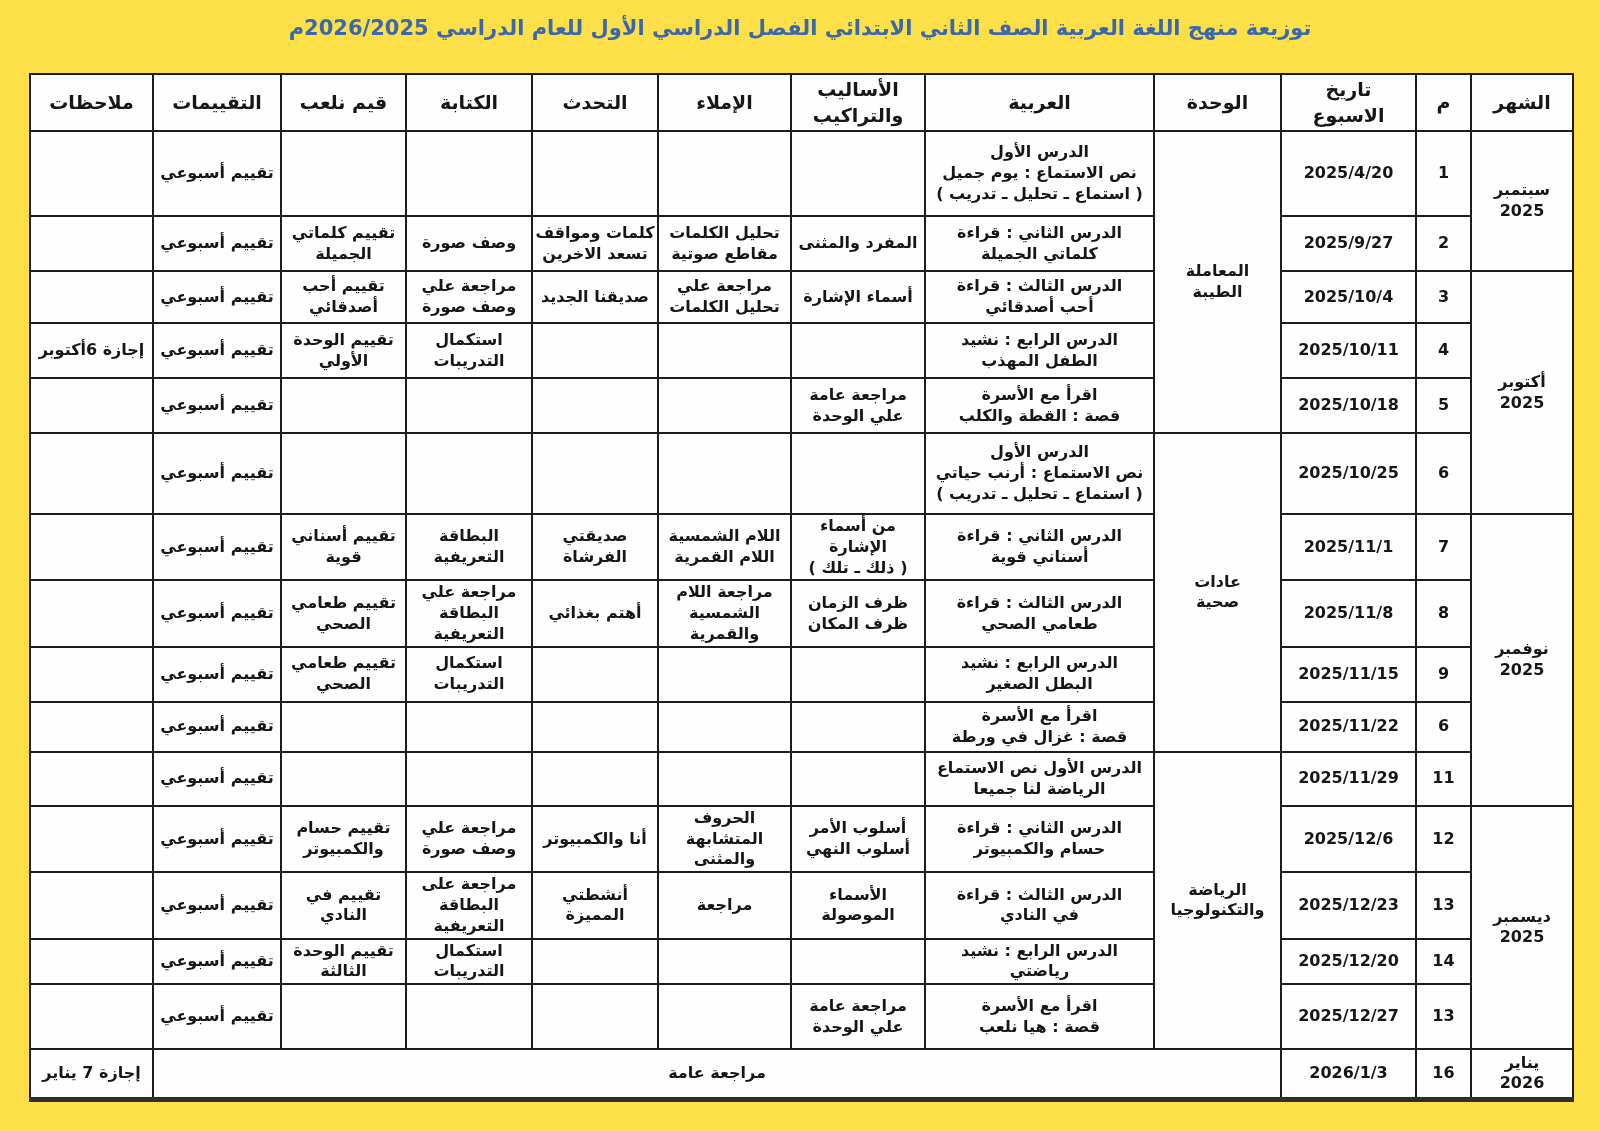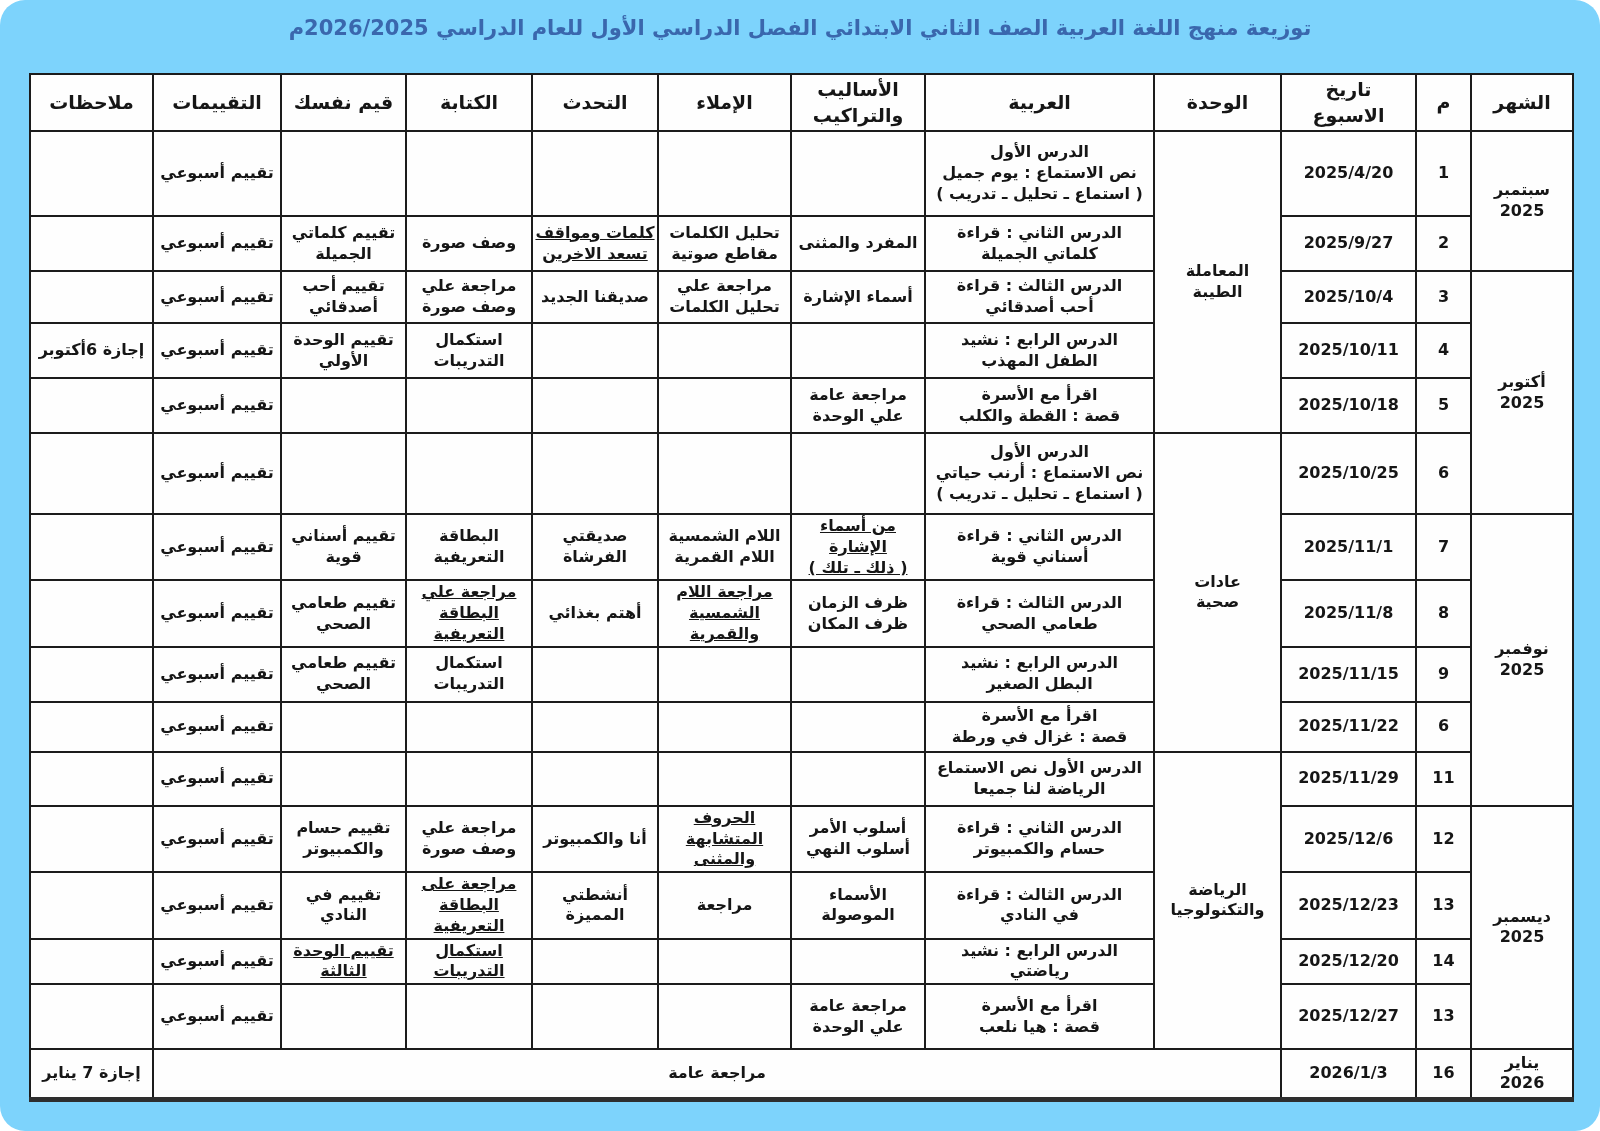--- a/index.html
+++ b/index.html
@@ -1,18 +1,18 @@
 <!DOCTYPE html>
 <html lang="ar" dir="rtl"><head>
 <meta charset="utf-8">
 <style>
   html,body{margin:0;padding:0;background:#ffffff;}
   .page{
-    position:relative;width:1600px;height:1131px;background:#7dd3fc;
-    font-family:"DejaVu Sans",sans-serif;overflow:hidden;border-radius:25px;
+    position:relative;width:1600px;height:1131px;background:#fde047;
+    font-family:"DejaVu Sans",sans-serif;overflow:hidden;
   }
   .title{
     position:absolute;top:16px;left:0;width:100%;text-align:center;
     font-size:21px;font-weight:bold;color:#3a67ad;letter-spacing:0;
   }
   table.sched{
     position:absolute;top:73px;left:29px;width:1543px;
     border-collapse:collapse;table-layout:fixed;
     border:2px solid #1c1c1c;border-bottom:5px solid #2e2e2e;
     background:#fefefe;
@@ -27,21 +27,21 @@
     overflow:hidden;
   }
   .sched th{font-size:19px;line-height:1.35;}
   .red{color:#c02b1e;}
   .date{color:#c02b1e;font-size:17px;}
   .num{color:#c02b1e;font-size:20px;}
   .month{color:#c02b1e;font-size:19px;line-height:1.55;}
   .month-sm{font-size:16px;line-height:1.45;}
   .unit{font-size:19px;line-height:1.7;margin-left:40px;}
   .lessons{font-size:16px;}
-  .sm{font-size:13px;line-height:1.45;text-decoration:underline;}
+  .sm{font-size:13px;line-height:1.45;}
   .tb{border-bottom:5px solid #111111;}
 </style>
 </head>
 <body>
 
 <div class="page">
   <div class="title">توزيعة منهج اللغة العربية الصف الثاني الابتدائي الفصل الدراسي الأول للعام الدراسي 2026/2025م</div>
 
   <table class="sched" dir="rtl">
     <colgroup>
@@ -65,21 +65,21 @@
         <th class="red">م</th>
         <th class="red">تاريخ
 الاسبوع</th>
         <th>الوحدة</th>
         <th>العربية</th>
         <th>الأساليب
 والتراكيب</th>
         <th>الإملاء</th>
         <th>التحدث</th>
         <th>الكتابة</th>
-        <th>قيم نفسك</th>
+        <th>قيم نلعب</th>
         <th>التقييمات</th>
         <th>ملاحظات</th>
       </tr>
     </thead>
 
     <tbody>
 
       <tr style="height:85px">
         <td class="month tb" rowspan="2">سبتمبر
 2025</td>

